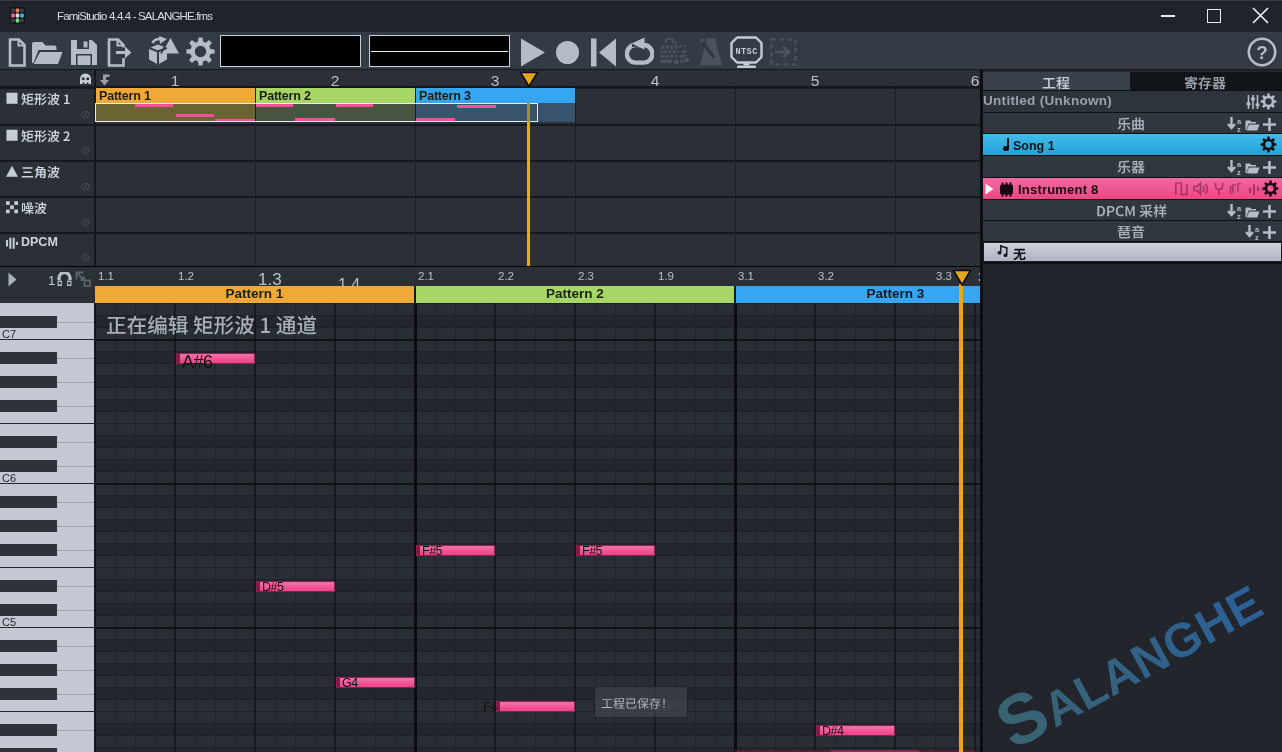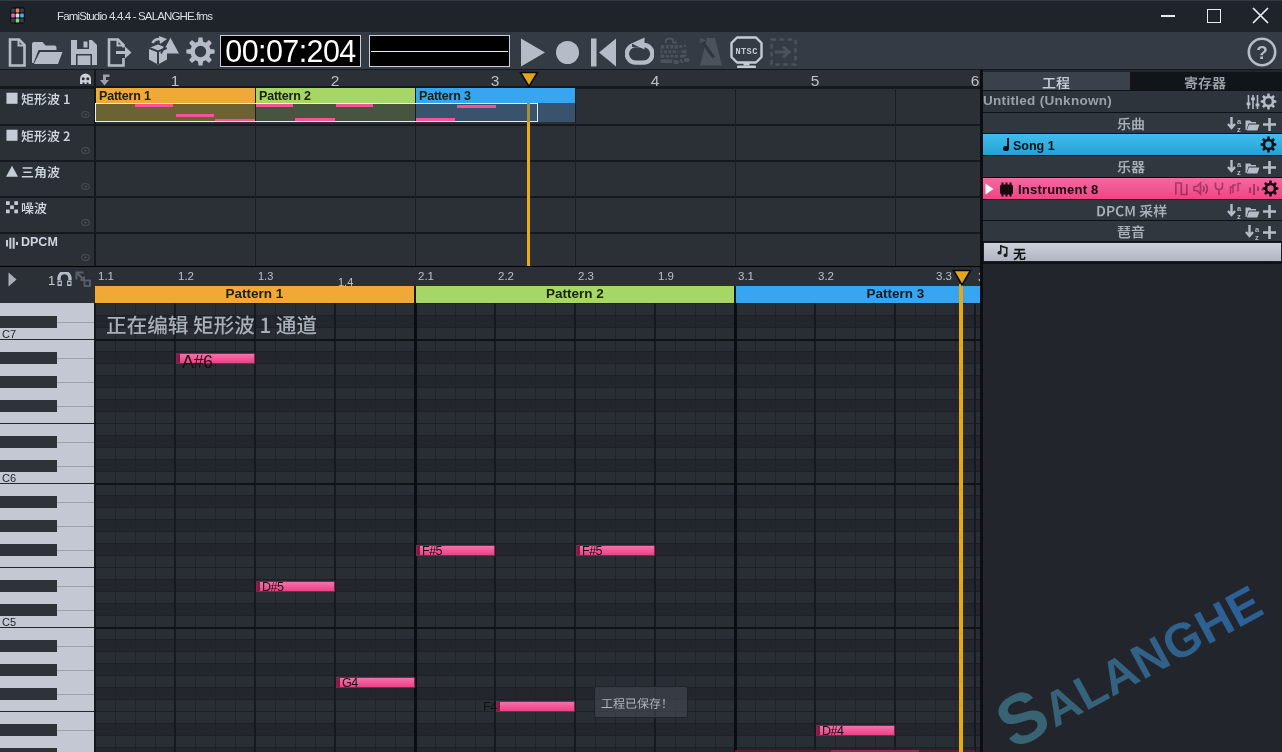--- a/index.html
+++ b/index.html
@@ -51,21 +51,20 @@
 <path d="M11,8.5 L20,12 L20,23.5 L11,28.5 L2,23.5 L2,12 Z" fill="#b5bcc7"></path>
 <path d="M2.2,12 L11,15.5 L19.8,12 M11,15.5 L11,28" fill="none" stroke="#353b44" stroke-width="2"></path>
 <path d="M14,17.5 L23,1" fill="none" stroke="#353b44" stroke-width="1.6"></path>
 <path d="M5.5,7 a7,6.5 0 0 1 9,-3.5" fill="none" stroke="#b5bcc7" stroke-width="2.6"></path>
 <path d="M12,0 L20,3 L13,8 Z" fill="#b5bcc7"></path>
     </svg>
 <svg class="abs" style="left:185px;top:36px" width="31" height="31">
       <path d="M13.0,5.6 L13.5,1.4 L17.5,1.4 L18.0,5.6 L20.7,6.7 L24.0,4.1 L26.9,7.0 L24.3,10.3 L25.4,13.0 L29.6,13.5 L29.6,17.5 L25.4,18.0 L24.3,20.7 L26.9,24.0 L24.0,26.9 L20.7,24.3 L18.0,25.4 L17.5,29.6 L13.5,29.6 L13.0,25.4 L10.3,24.3 L7.0,26.9 L4.1,24.0 L6.7,20.7 L5.6,18.0 L1.4,17.5 L1.4,13.5 L5.6,13.0 L6.7,10.3 L4.1,7.0 L7.0,4.1 L10.3,6.7 Z M21.2,15.5 A5.7,5.7 0 1 0 9.8,15.5 A5.7,5.7 0 1 0 21.2,15.5 Z" fill="#b5bcc7" fill-rule="evenodd"></path>
     </svg>
 <div class="abs" style="left:220px;top:35px;width:141px;height:32px;background:#000;border:1.5px solid #c9cfd9"></div>
-<div class="abs" style="left:220px;top:36px;width:141px;height:30px;color:#fff;font-size:30.5px;letter-spacing:-0.6px;text-align:center;line-height:30px">00:07:204</div>
 <div class="abs" style="left:369px;top:35px;width:141px;height:32px;background:#000;border:1.5px solid #c9cfd9"></div>
 <div class="abs" style="left:371px;top:50.5px;width:137px;height:1.4px;background:#e8ebef"></div>
 <svg class="abs" style="left:520px;top:38px" width="26" height="29">
       <path d="M1,0.5 L25,14.5 L1,28.5 Z" fill="#b5bcc7"></path>
     </svg>
 <div class="abs" style="left:556px;top:41px;width:23px;height:23px;border-radius:50%;background:#b5bcc7"></div>
 <svg class="abs" style="left:590px;top:38px" width="27" height="29">
       <rect x="1" y="0.5" width="5.5" height="28" fill="#b5bcc7"></rect>
       <path d="M26,0.5 L9,14.5 L26,28.5 Z" fill="#b5bcc7"></path>
     </svg>
@@ -234,22 +233,22 @@
 <rect x="1.6" y="10" width="2.2" height="2.4" fill="#2b3036"></rect>
       <rect x="11.2" y="10" width="2.2" height="2.4" fill="#2b3036"></rect>
     </svg>
 <svg class="abs" style="left:75px;top:271px" width="16" height="16" viewBox="0 0 16 16">
 <path d="M1.5,8.5 L1.5,1.5 L8.5,1.5 M2,2 L9,9 M9,5.5 L9,9 L5.5,9" fill="none" stroke="#596069" stroke-width="2"></path>
 <rect x="9.5" y="9.5" width="5.5" height="5.5" fill="none" stroke="#596069" stroke-width="1.8"></rect>
     </svg>
 <div class="abs" style="left:95px;top:267px;width:885px;height:19px;background:#2b3036"></div>
 <div class="abs" style="left:98px;top:270px;font-size:11.5px;color:#b9c0ca">1.1</div>
 <div class="abs" style="left:178px;top:270px;font-size:11.5px;color:#b9c0ca">1.2</div>
-<div class="abs" style="left:258px;top:270px;font-size:11px;color:#b9c0ca">1.3</div>
-<div class="abs" style="left:338px;top:276px;font-size:11px;color:#b9c0ca">1.4</div>
+<div class="abs" style="left:258px;top:270px;font-size:17px;color:#b9c0ca">1.3</div>
+<div class="abs" style="left:338px;top:276px;font-size:16px;color:#b9c0ca">1.4</div>
 <div class="abs" style="left:418px;top:270px;font-size:11.5px;color:#b9c0ca">2.1</div>
 <div class="abs" style="left:498px;top:270px;font-size:11.5px;color:#b9c0ca">2.2</div>
 <div class="abs" style="left:578px;top:270px;font-size:11.5px;color:#b9c0ca">2.3</div>
 <div class="abs" style="left:658px;top:270px;font-size:11.5px;color:#b9c0ca">1.9</div>
 <div class="abs" style="left:738px;top:270px;font-size:11.5px;color:#b9c0ca">3.1</div>
 <div class="abs" style="left:818px;top:270px;font-size:11.5px;color:#b9c0ca">3.2</div>
 <div class="abs" style="left:936px;top:270px;font-size:11.5px;color:#b9c0ca">3.3</div>
 <div class="abs" style="left:978px;top:268.5px;font-size:14.5px;letter-spacing:-0.7px;color:#b9c0ca;width:4px;overflow:hidden">3.4</div>
 <div class="abs" style="left:95px;top:286px;width:885px;height:17px;background:#14171b"></div>
 <div class="abs" style="left:95px;top:286px;width:319px;height:17px;background:#f0a837;font-size:13.5px;color:#20200e;font-weight:bold;text-align:center;line-height:16.5px">Pattern 1</div>

